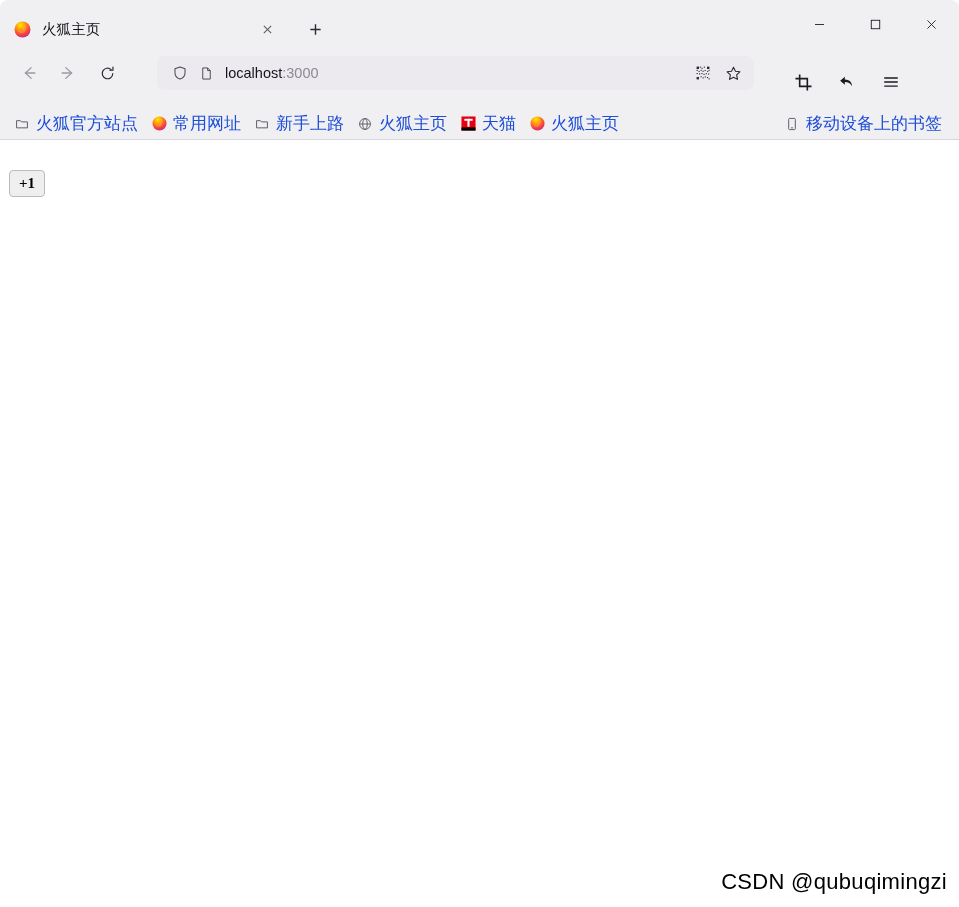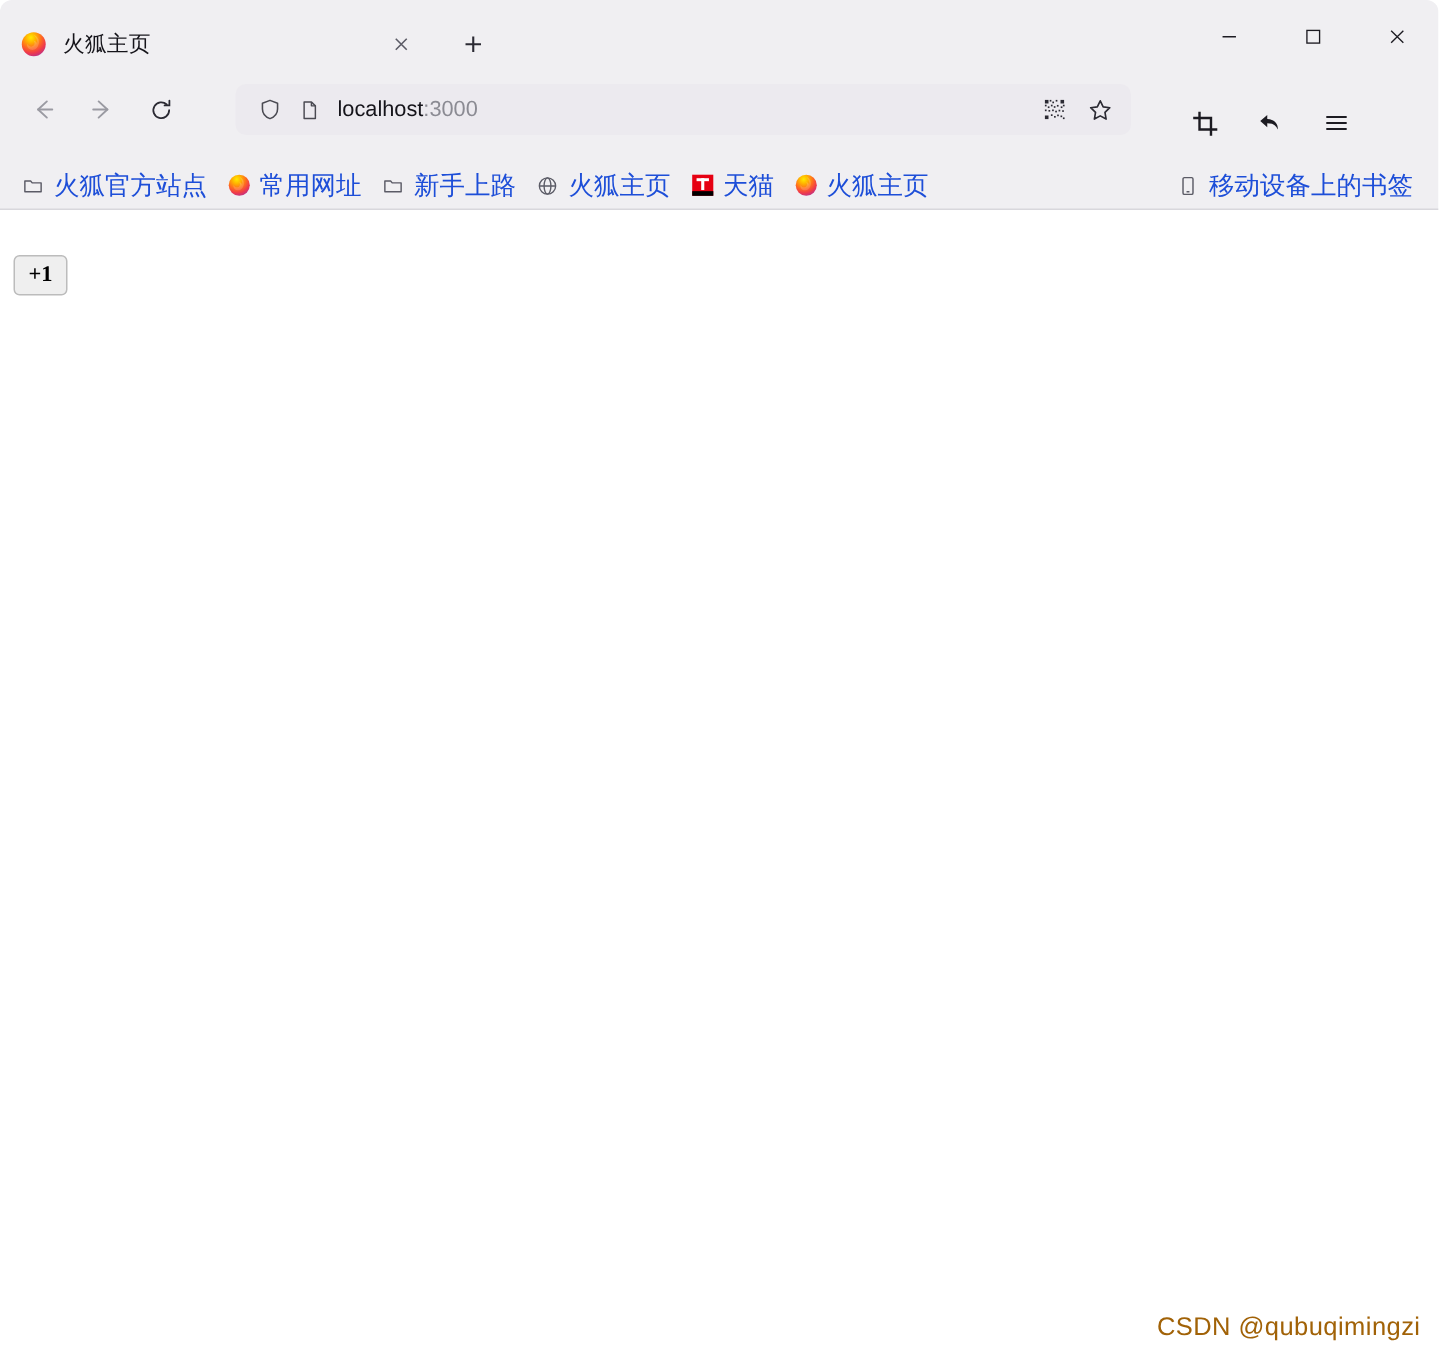--- a/index.html
+++ b/index.html
@@ -224,22 +224,22 @@
     border: 1px solid #bcbcbc;
     border-radius: 4px;
     padding: 3px 9px 4px 9px;
     line-height: 1.2;
     display: inline-block;
   }
   .watermark {
     position: absolute;
     right: 12px;
     bottom: 12px;
-    font-size: 17px;
-    color: #a16207;
+    font-size: 22px;
+    color: #000000;
     letter-spacing: .3px;
     white-space: nowrap;
     text-align: right;
   }
 </style>
 </head>
 <body>
 
 <div id="app">
 

